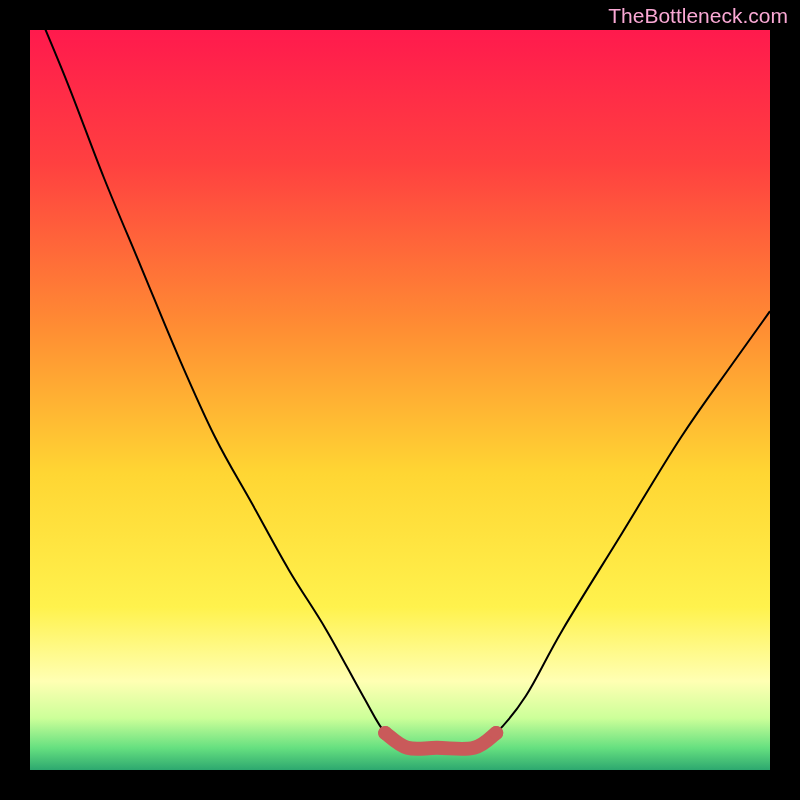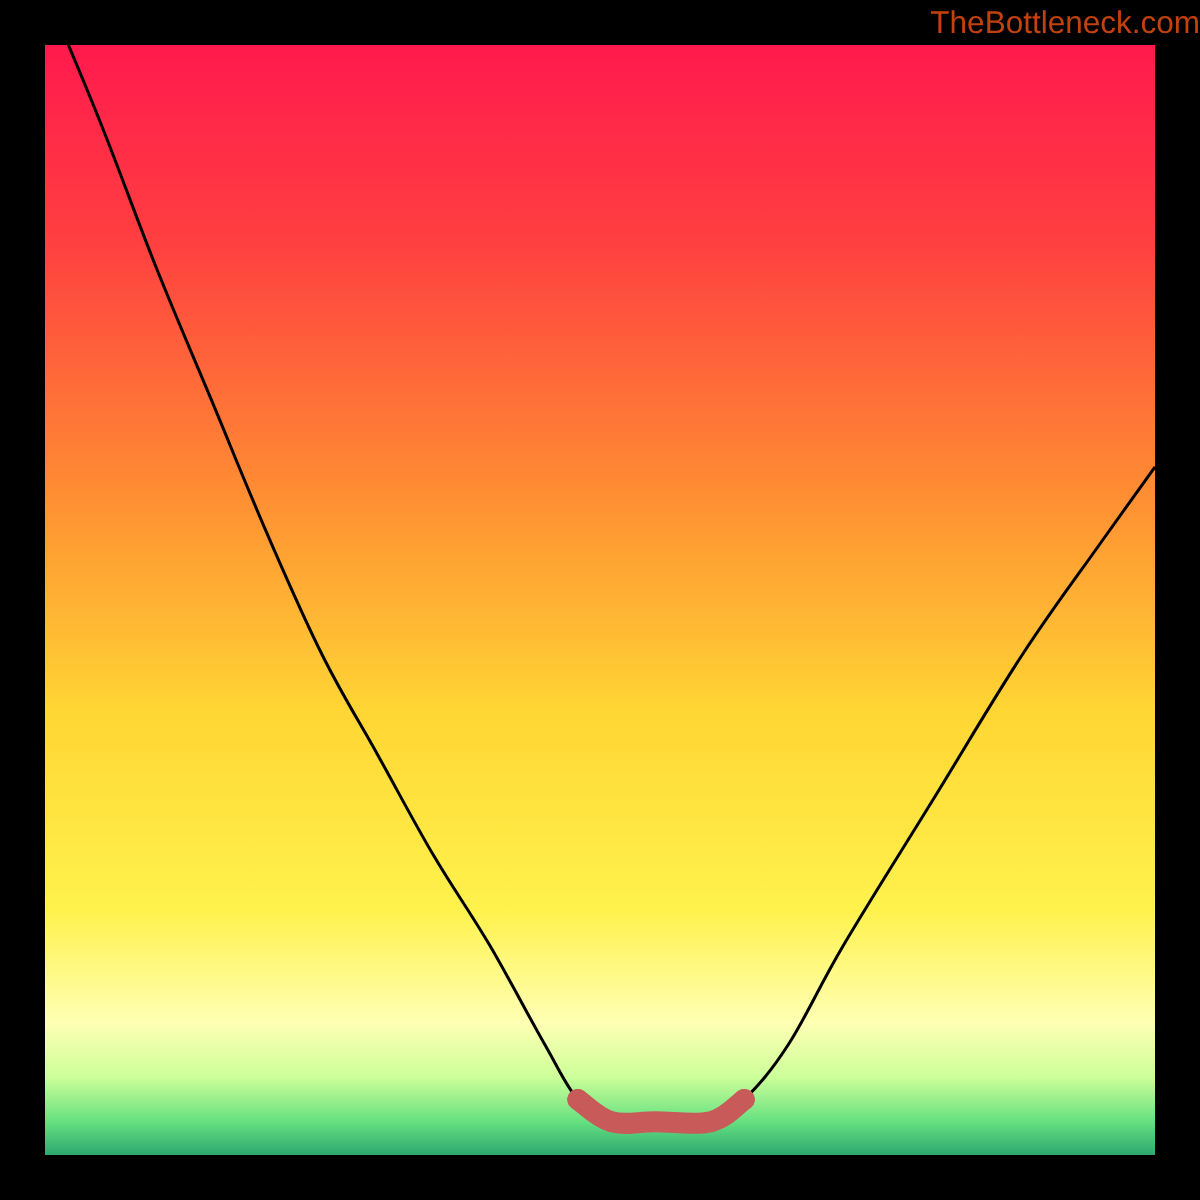--- a/index.html
+++ b/index.html
@@ -7,22 +7,22 @@
     padding: 0;
     width: 800px;
     height: 800px;
     background: #000;
     position: relative;
     font-family: Arial, Helvetica, sans-serif;
   }
   .watermark {
     position: absolute;
     top: 4px;
-    right: 0;
-    color: #c2410c;
+    right: 12px;
+    color: #f9a8d4;
     font-size: 21px;
     font-weight: 500;
     z-index: 10;
   }
   .plot-area {
     position: absolute;
     left: 30px;
     top: 30px;
     width: 740px;
     height: 740px;

